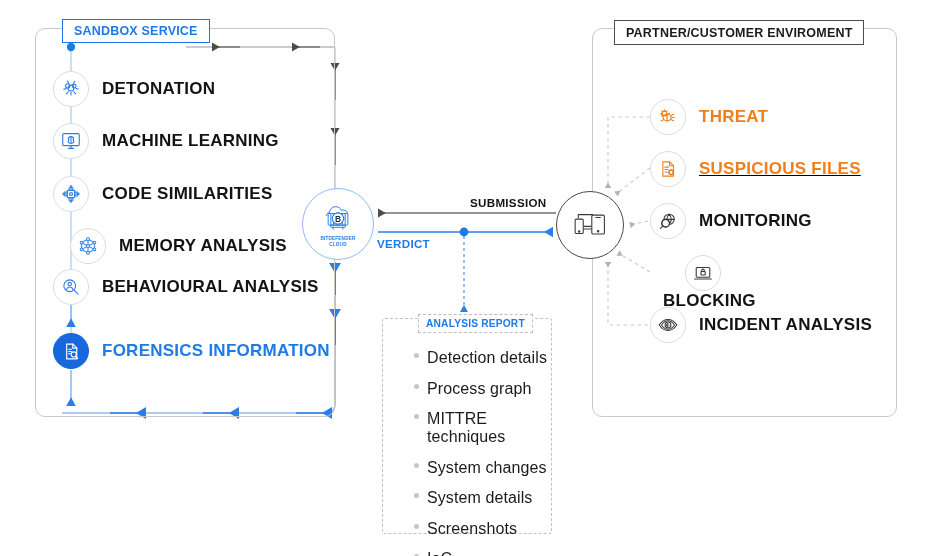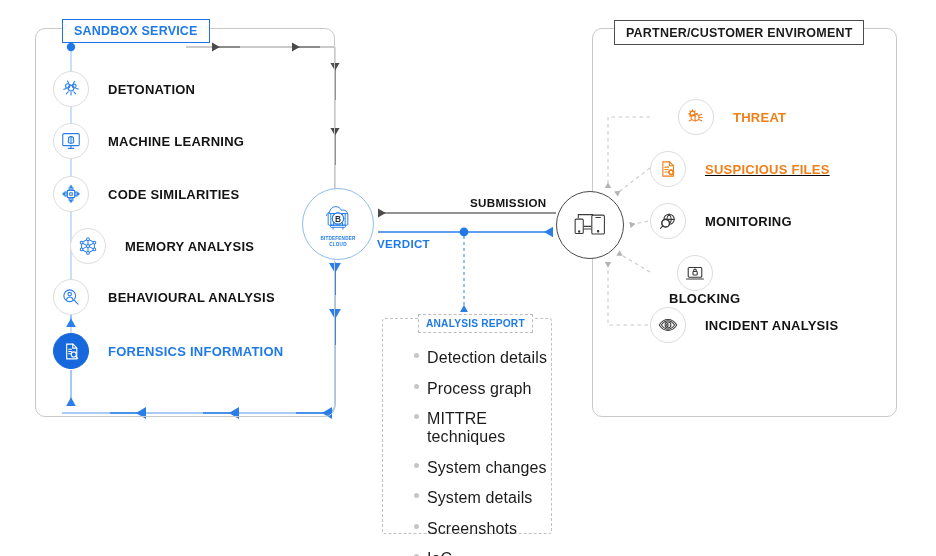--- a/index.html
+++ b/index.html
@@ -53,22 +53,22 @@
   .row{position:absolute;display:flex;align-items:center;z-index:5;}
   .bubble{
     width:36px;height:36px;border-radius:50%;
     border:1px solid #dcdcdc;
     background:#ffffff;
     display:flex;align-items:center;justify-content:center;
     box-sizing:border-box;flex:0 0 auto;
   }
   .bubble.filled{background:#1668dc;border-color:#1668dc;}
   .row-label{
-    margin-left:19px;
-    font-size:13px;font-weight:bold;letter-spacing:.25px;
+    margin-left:13px;
+    font-size:17px;font-weight:bold;letter-spacing:.25px;
     color:#131313;white-space:nowrap;
   }
   .row-label.blue{color:#1f7ae8;}
   .row-label.orange{color:#f07f19;}
 
   
   #cloud-node{
     position:absolute;left:302px;top:188px;width:72px;height:72px;
     border-radius:50%;border:1.2px solid #8fbcf0;background:#fff;
     display:flex;flex-direction:column;align-items:center;justify-content:center;
@@ -240,21 +240,21 @@
         <circle cx="19" cy="15.7" r="1.5" fill="#fff"></circle>
           <circle cx="12" cy="19.5" r="1.5" fill="#fff"></circle>
         <circle cx="5" cy="15.7" r="1.5" fill="#fff"></circle>
           <circle cx="5" cy="8.3" r="1.5" fill="#fff"></circle>
         <circle cx="12" cy="12" r="1.6" fill="#fff"></circle>
       </svg>
     </div>
     <div class="row-label">MEMORY ANALYSIS</div>
   </div>
 
-  <div class="row" style="left:53px;top:279px;">
+  <div class="row" style="left:53px;top:269px;">
     <div class="bubble">
       <svg width="22" height="22" viewBox="0 0 24 24" fill="none" stroke="#2a7ee8" stroke-width="1.2" stroke-linecap="round">
         <circle cx="10.6" cy="10.6" r="6.4"></circle>
         <path d="M15.3 15.3l4.4 4.4"></path>
         <circle cx="10.6" cy="8.8" r="1.9"></circle>
         <path d="M7.2 14.6c.5-1.7 1.8-2.6 3.4-2.6s2.9.9 3.4 2.6"></path>
       </svg>
     </div>
     <div class="row-label">BEHAVIOURAL ANALYSIS</div>
   </div>
@@ -328,21 +328,21 @@
       <li>
         <span class="dot"></span>
         <span>IoC</span></li>
     </ul>
   </div>
   <div id="report-title">ANALYSIS REPORT</div>
 
   <div class="panel" id="partner-panel"></div>
   <div class="panel-title" id="partner-title">PARTNER/CUSTOMER ENVIROMENT</div>
 
-  <div class="row" style="left:678px;top:99px;">
+  <div class="row" style="left:650px;top:99px;">
     <div class="bubble">
       <svg width="22" height="22" viewBox="0 0 24 24" fill="none" stroke="#f07f19" stroke-width="1.2" stroke-linecap="round">
         <ellipse cx="11" cy="12.6" rx="4.4" ry="3.6"></ellipse>
         <path d="M11 9v7.2"></path>
         <circle cx="8.2" cy="8.2" r="2.6"></circle>
         <path d="M8.2 5.6v-1.4M6.3 6.3L5.2 5.2M10.1 6.3l1.1-1.1M5.6 8.2H4.2M12.2 8.2h1.4M6.3 10.1l-1.1 1.1M10.1 10.1l1.1 1.1"></path>
         <path d="M15.4 12.6h3.4M15 10.4l3.2-1.4M15 14.8l3.2 1.4M7 10.5L4.6 9.2M7 15l-2.4 1.3"></path>
       </svg>
     </div>
     <div class="row-label orange">THREAT</div>

